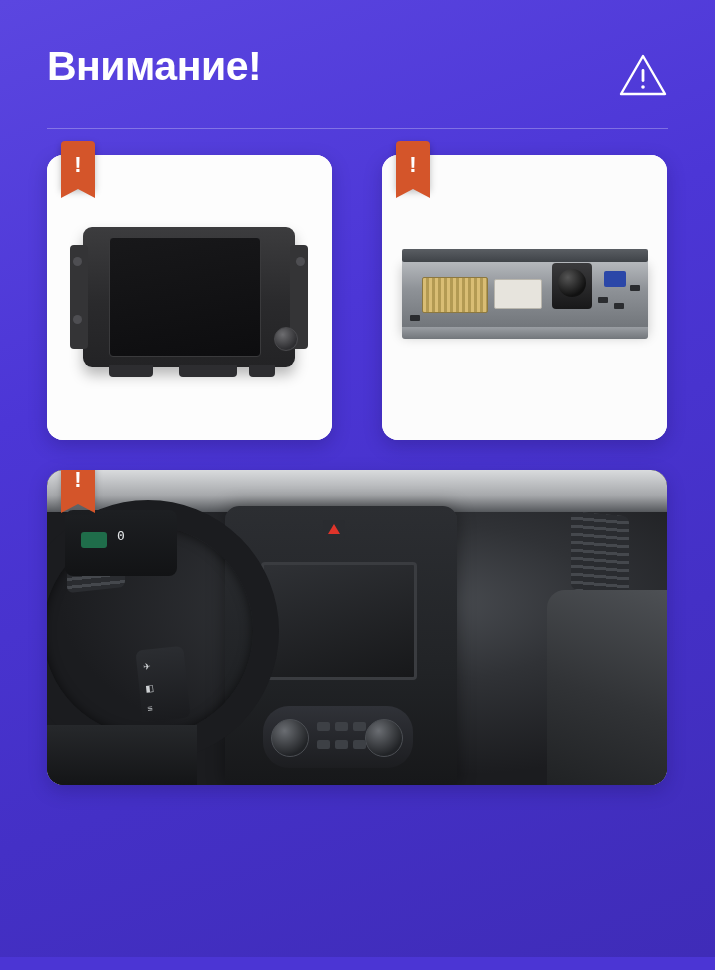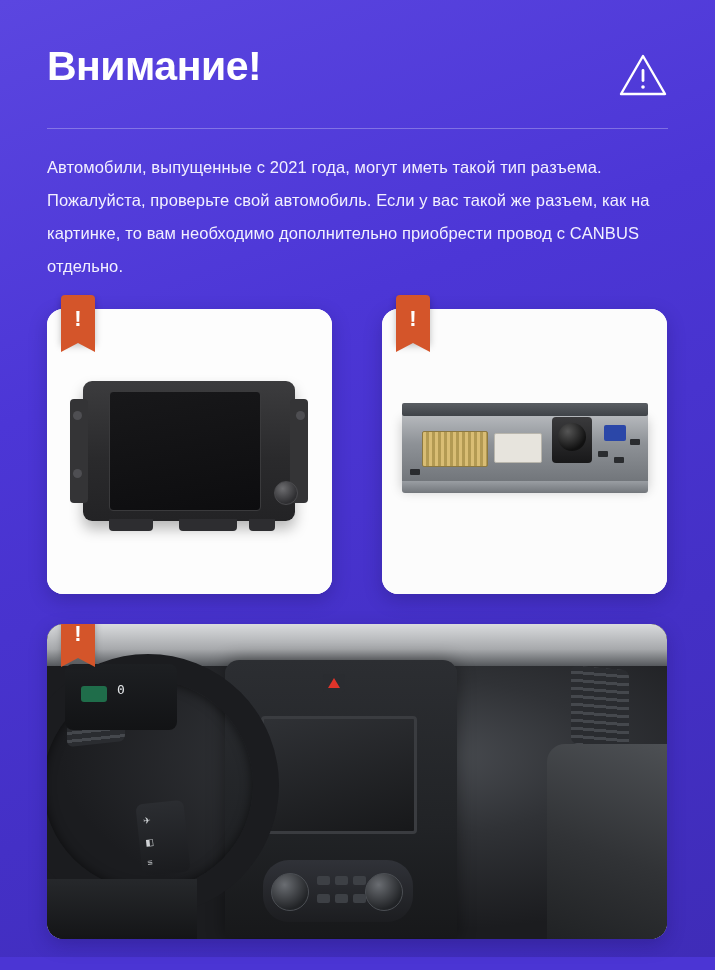--- a/index.html
+++ b/index.html
@@ -280,21 +280,20 @@
     <h1 class="title">Внимание!</h1>
     <svg class="warn-icon" viewBox="0 0 50 46" aria-hidden="true">
       <path d="M25 4 L47 42 L3 42 Z" fill="none" stroke="#ffffff" stroke-width="2.4" stroke-linejoin="round"></path>
       <rect x="23.6" y="17" width="2.8" height="13" rx="1.4" fill="#ffffff"></rect>
       <circle cx="25" cy="35" r="1.8" fill="#ffffff"></circle>
     </svg>
   </div>
 
   <div class="divider"></div>
 
-  <p class="intro">Автомобили, выпущенные с 2021 года, могут иметь такой тип разъема. Пожалуйста, проверьте свой автомобиль. Если у вас такой же разъем, как на картинке, то вам необходимо дополнительно приобрести провод с CANBUS отдельно.</p>
 
   <div class="cards-row">
 
     <div class="card">
       <div class="badge">!</div>
       <div class="card-media">
         <div class="p1-bg"></div>
         <div class="p1-unit">
           <div class="p1-ear-l"></div>
           <div class="p1-ear-r"></div>

